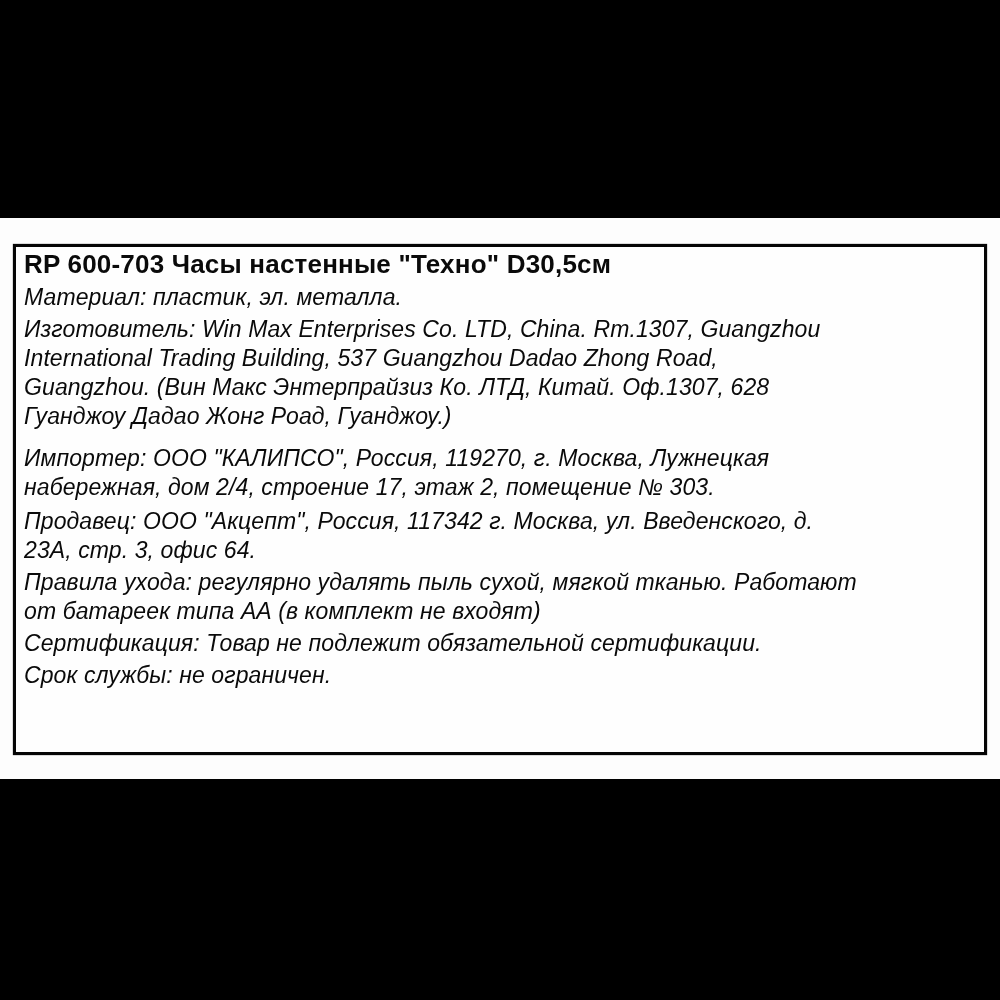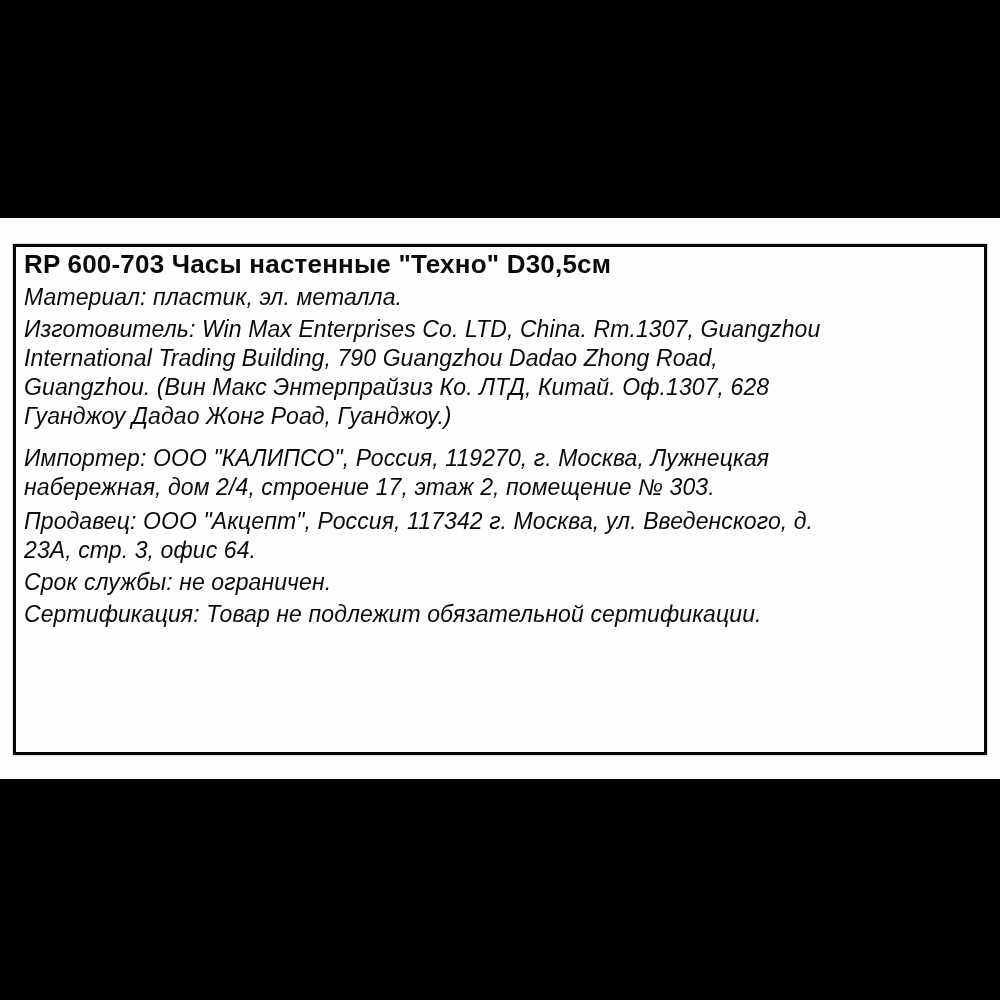--- a/index.html
+++ b/index.html
@@ -67,33 +67,35 @@
 <div class="page">
 
   <div class="band band-top"></div>
 
   <div class="label-box">
     <h1 class="title">RP 600-703 Часы настенные "Техно" D30,5см</h1>
 
     <p class="para mt-sm">Материал: пластик, эл. металла.</p>
 
     <p class="para mt-sm">Изготовитель: Win Max Enterprises Co. LTD, China. Rm.1307, Guangzhou
-International Trading Building, 790 Guangzhou Dadao Zhong Road,
+International Trading Building, 537 Guangzhou Dadao Zhong Road,
 Guangzhou. (Вин Макс Энтерпрайзиз Ко. ЛТД, Китай. Оф.1307, 628
 Гуанджоу Дадао Жонг Роад, Гуанджоу.)</p>
 
     <p class="para mt-lg">Импортер: ООО "КАЛИПСО", Россия, 119270, г. Москва, Лужнецкая
 набережная, дом 2/4, строение 17, этаж 2, помещение № 303.</p>
 
     <p class="para mt-md">Продавец: ООО "Акцепт", Россия, 117342 г. Москва, ул. Введенского, д.
 23А, стр. 3, офис 64.</p>
 
+    <p class="para mt-sm">Правила ухода: регулярно удалять пыль сухой, мягкой тканью. Работают
+от батареек типа АА (в комплект не входят)</p>
 
 
+    <p class="para mt-sm">Сертификация: Товар не подлежит обязательной сертификации.</p>
+
     <p class="para mt-sm">Срок службы: не ограничен.</p>
-
-    <p class="para mt-sm">Сертификация: Товар не подлежит обязательной сертификации.</p>
 
   </div>
 
   <div class="band band-bottom"></div>
 
 </div>
 
 </body></html>

